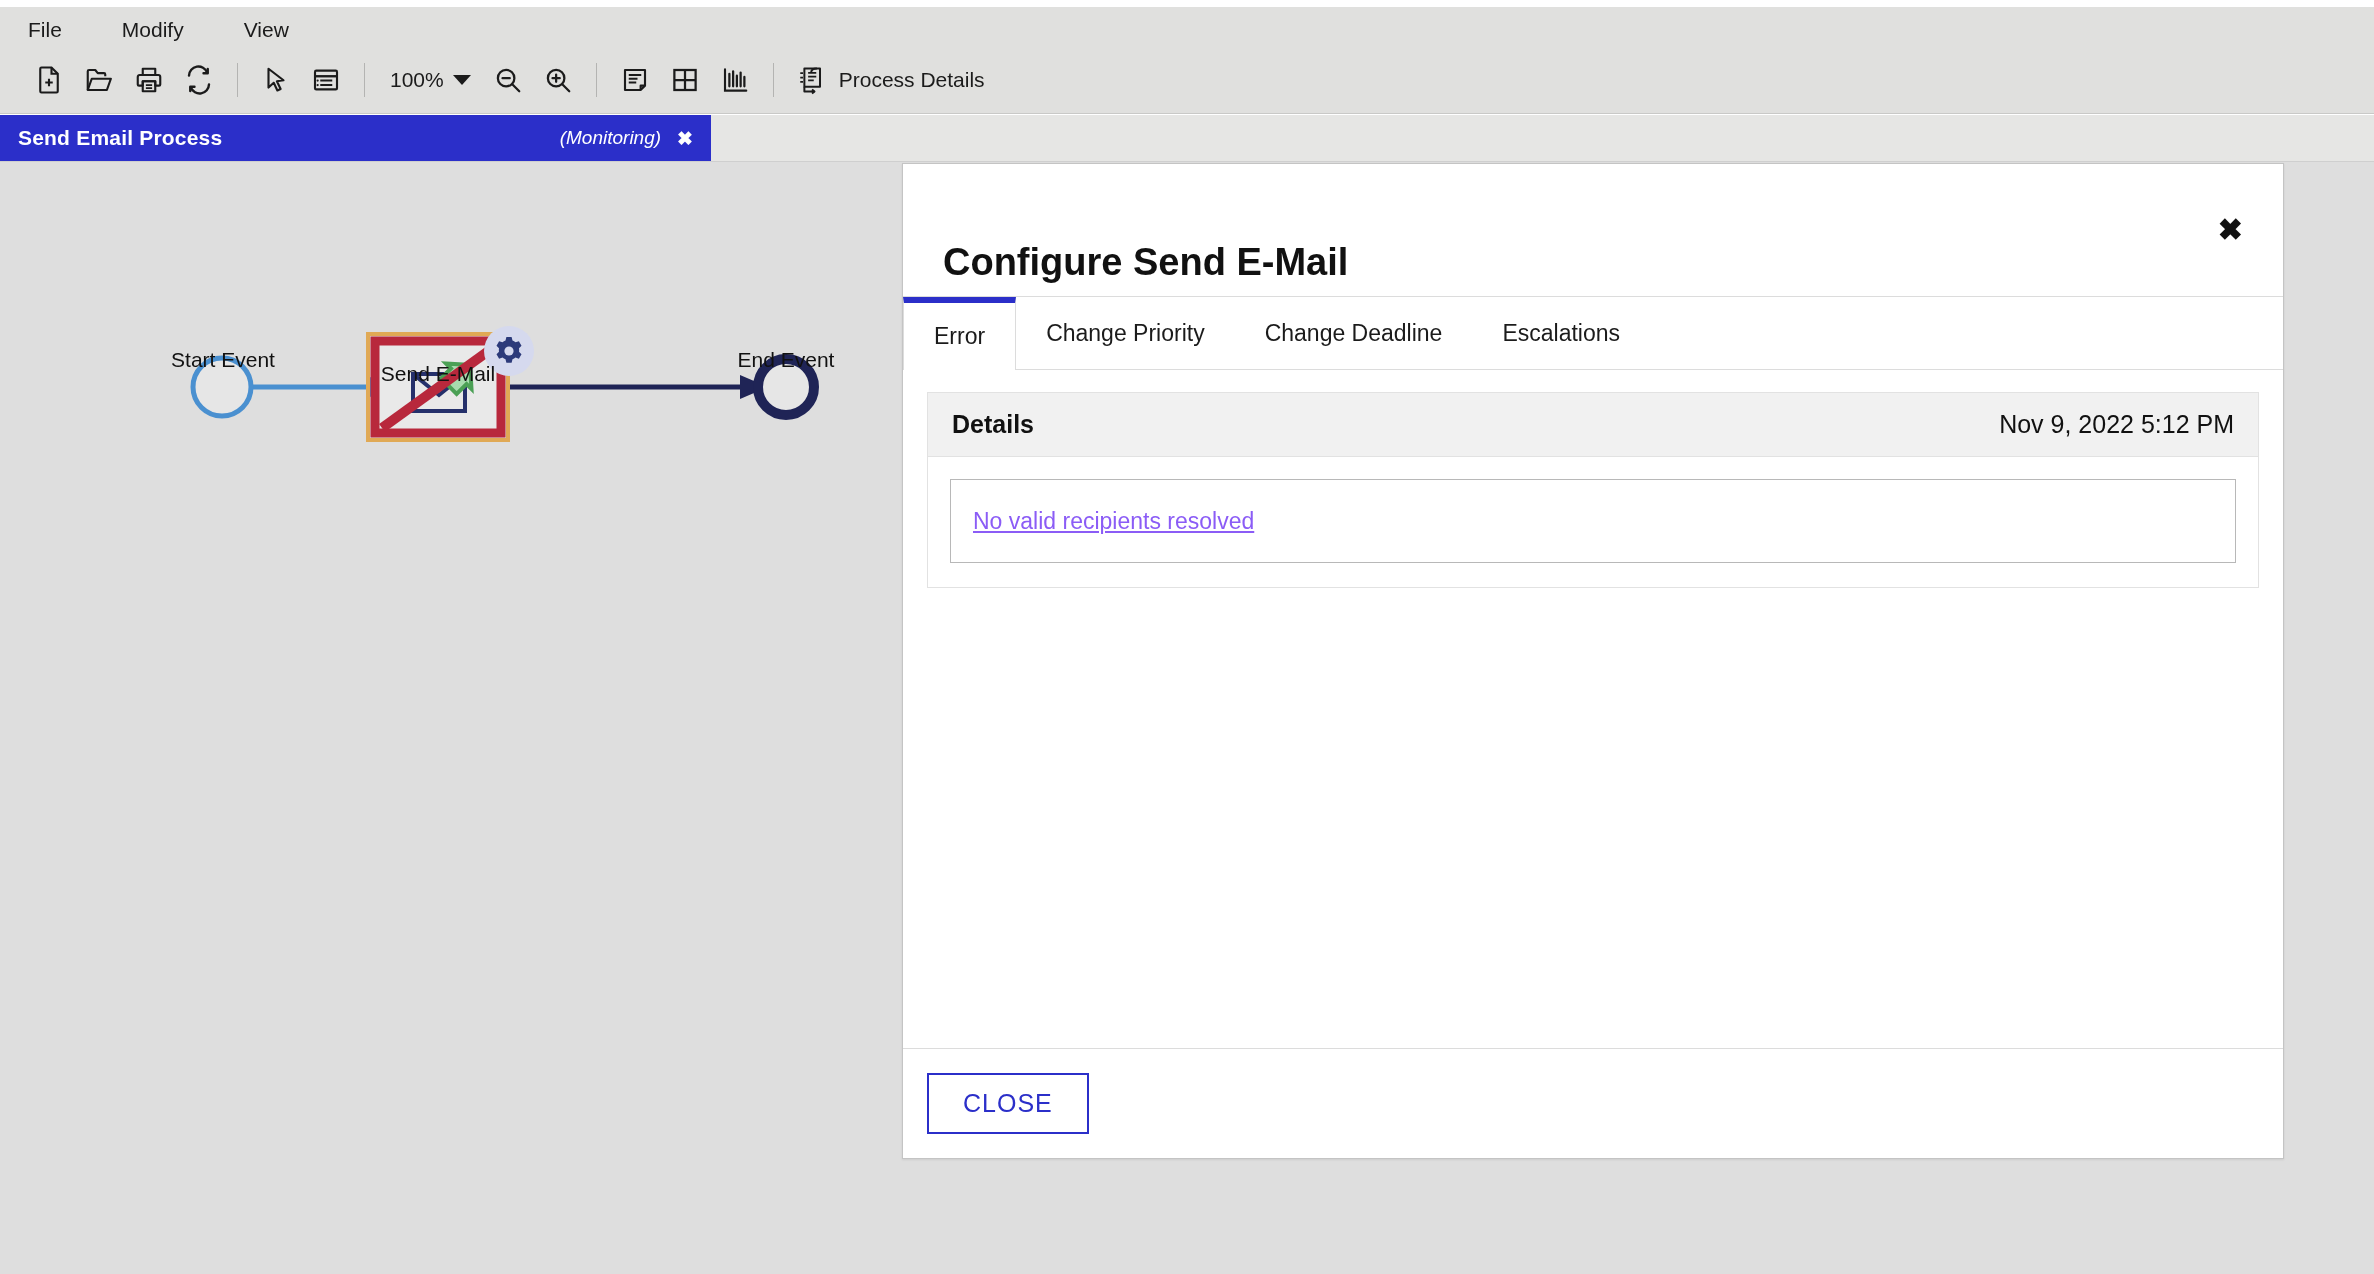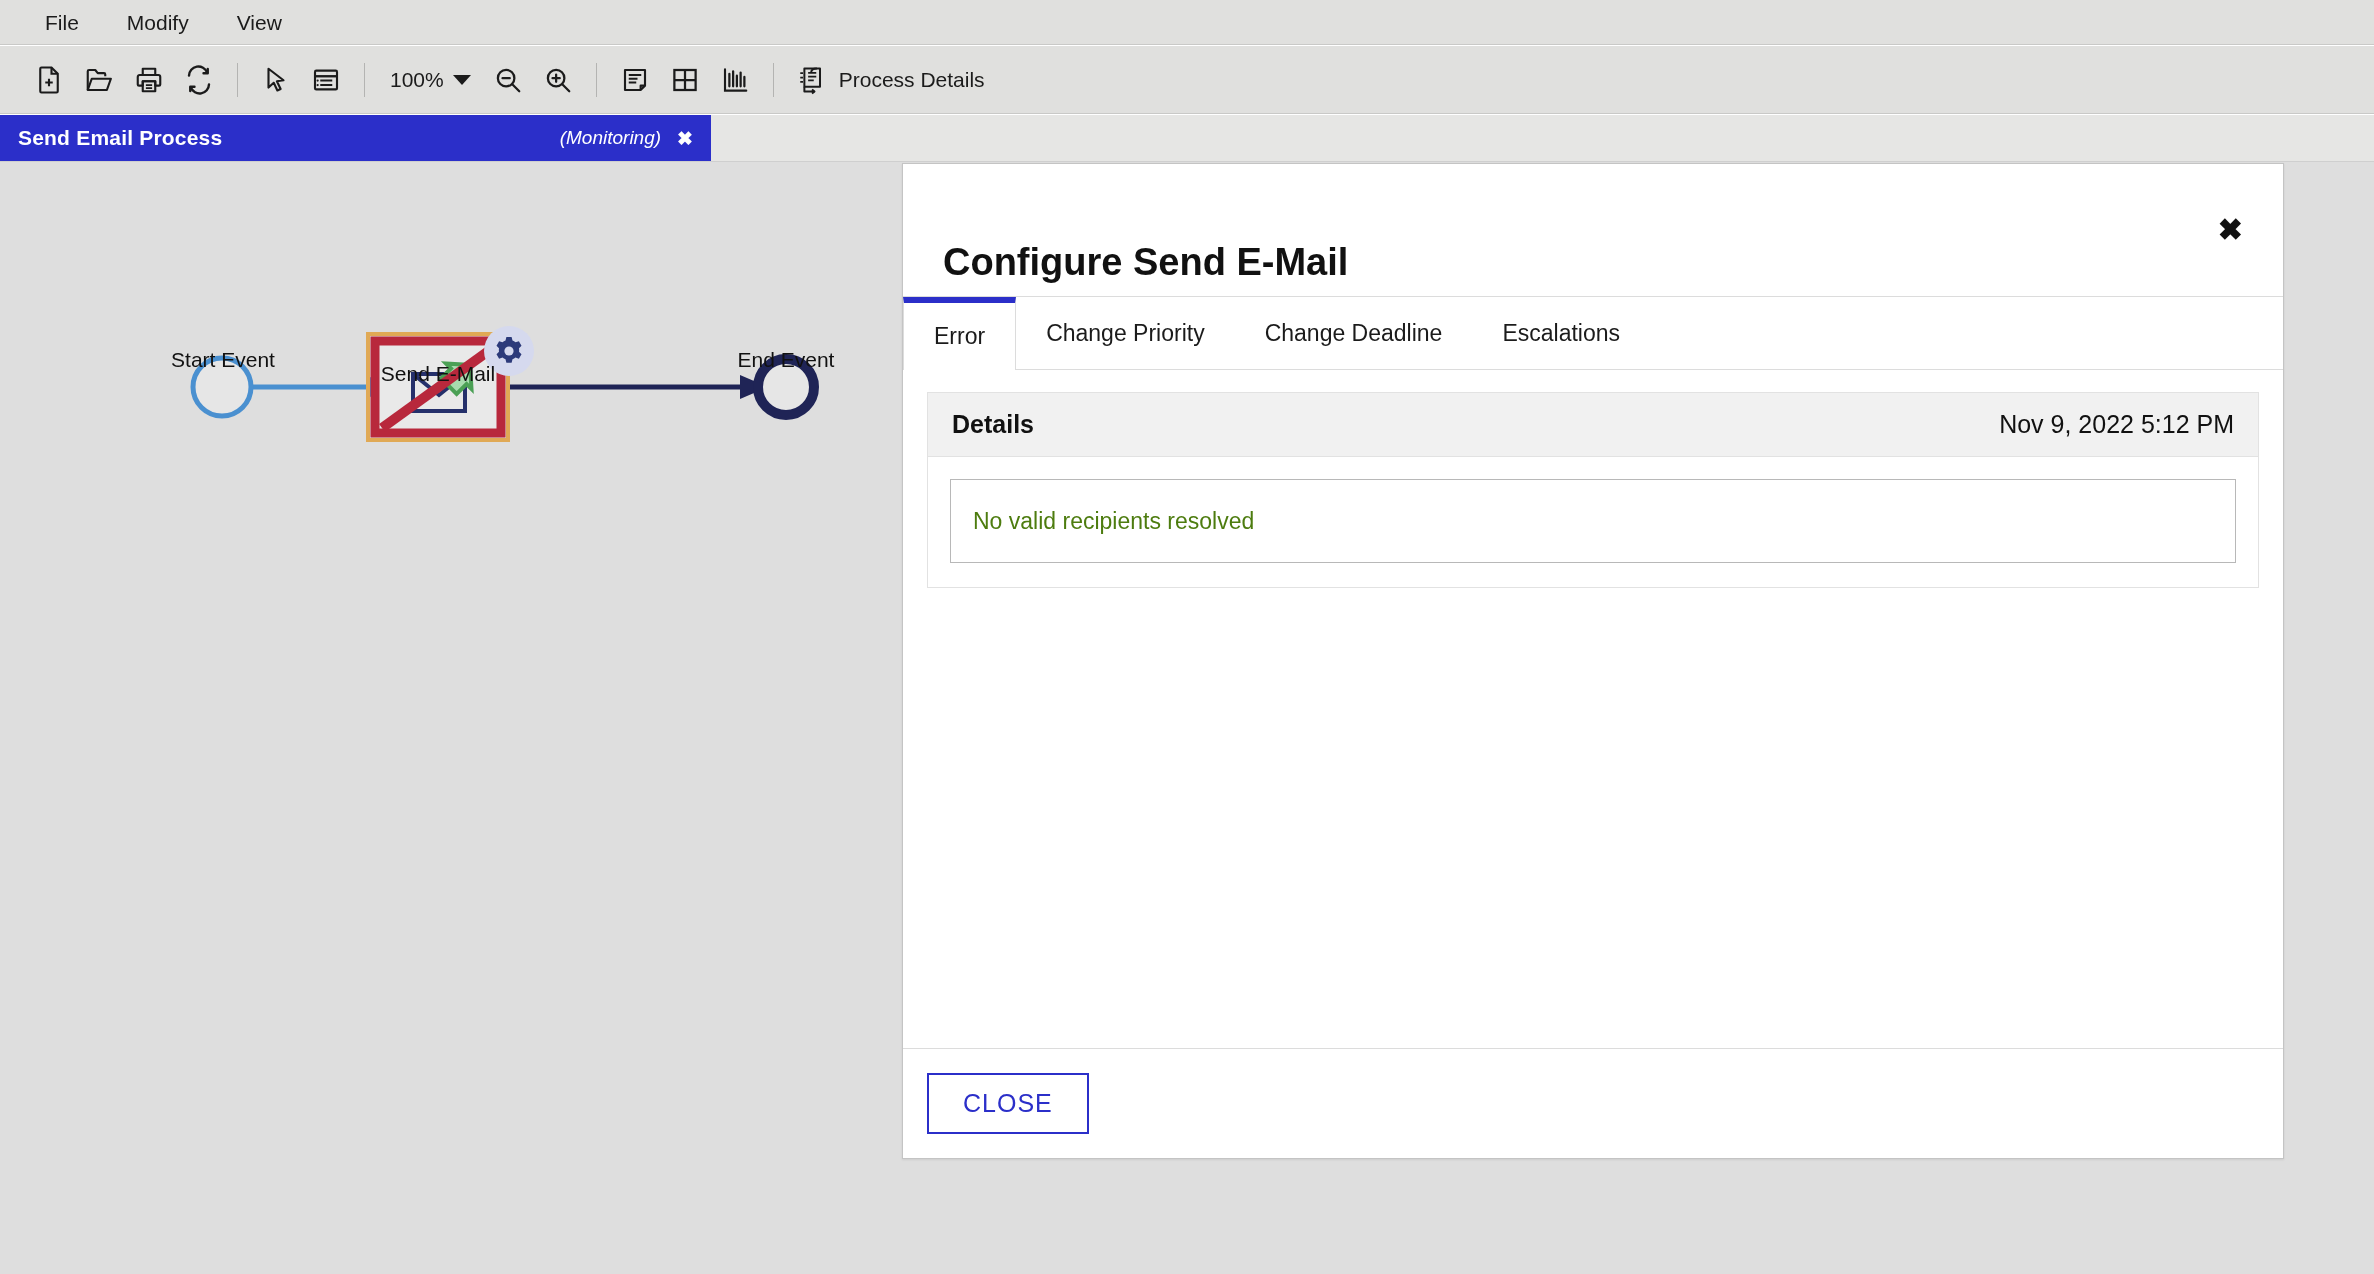--- a/index.html
+++ b/index.html
@@ -6,25 +6,24 @@
   html, body {
     width: 2374px; height: 1274px;
     background: #ffffff;
     font-family: "Liberation Sans", sans-serif;
     overflow: hidden;
   }
   #app { position: relative; width: 2374px; height: 1274px; background:#fff; }
 
   
   .menubar {
-    position:absolute; left:0; top:0; width:2374px; height:45px;
+    position:absolute; left:0; top:7px; width:2374px; height:45px;
     background:#e0e0de;
-    display:flex; align-items:center; gap:4px;
+    display:flex; align-items:center; gap:16px;
     border-bottom:1px solid #c9c9c7;
-    padding-left:17px;
   }
   .menu-item {
     font-size:21px; color:#1b1b1b; padding:4px 22px; line-height:1;
     cursor:default;
   }
   .menu-item:first-child { margin-left:6px; }
 
   
   .toolbar {
     position:absolute; left:0; top:46px; width:2374px; height:68px;
@@ -127,21 +126,21 @@
     background:#f1f1f1; height:64px; display:flex; align-items:center;
     padding:0 24px; border-bottom:1px solid #e2e2e2;
   }
   .panel-head-title { font-size:25px; font-weight:bold; color:#111; }
   .panel-head-ts { margin-left:auto; font-size:25px; color:#111; }
   .panel-body { background:#fff; padding:22px 22px 24px 22px; }
   .msgbox {
     border:1px solid #b8b8b8; background:#fff; min-height:84px;
     display:flex; align-items:center; padding:0 22px;
   }
-  .msgbox-text { font-size:23px; color:#4d7c0f; }
+  .msgbox-text { font-size:23px; color:#8b5cf6;text-decoration:underline; }
 
   .dlg-footer {
     flex:0 0 110px; height:110px; border-top:1px solid #dcdcdc;
     display:flex; align-items:center; padding-left:24px;
   }
   .btn-close {
     border:2px solid #2b2fc9; background:#fff; color:#2b2fc9;
     font-size:25px; letter-spacing:1px; padding:14px 34px;
     font-family:"Liberation Sans", sans-serif; cursor:pointer;
   }

